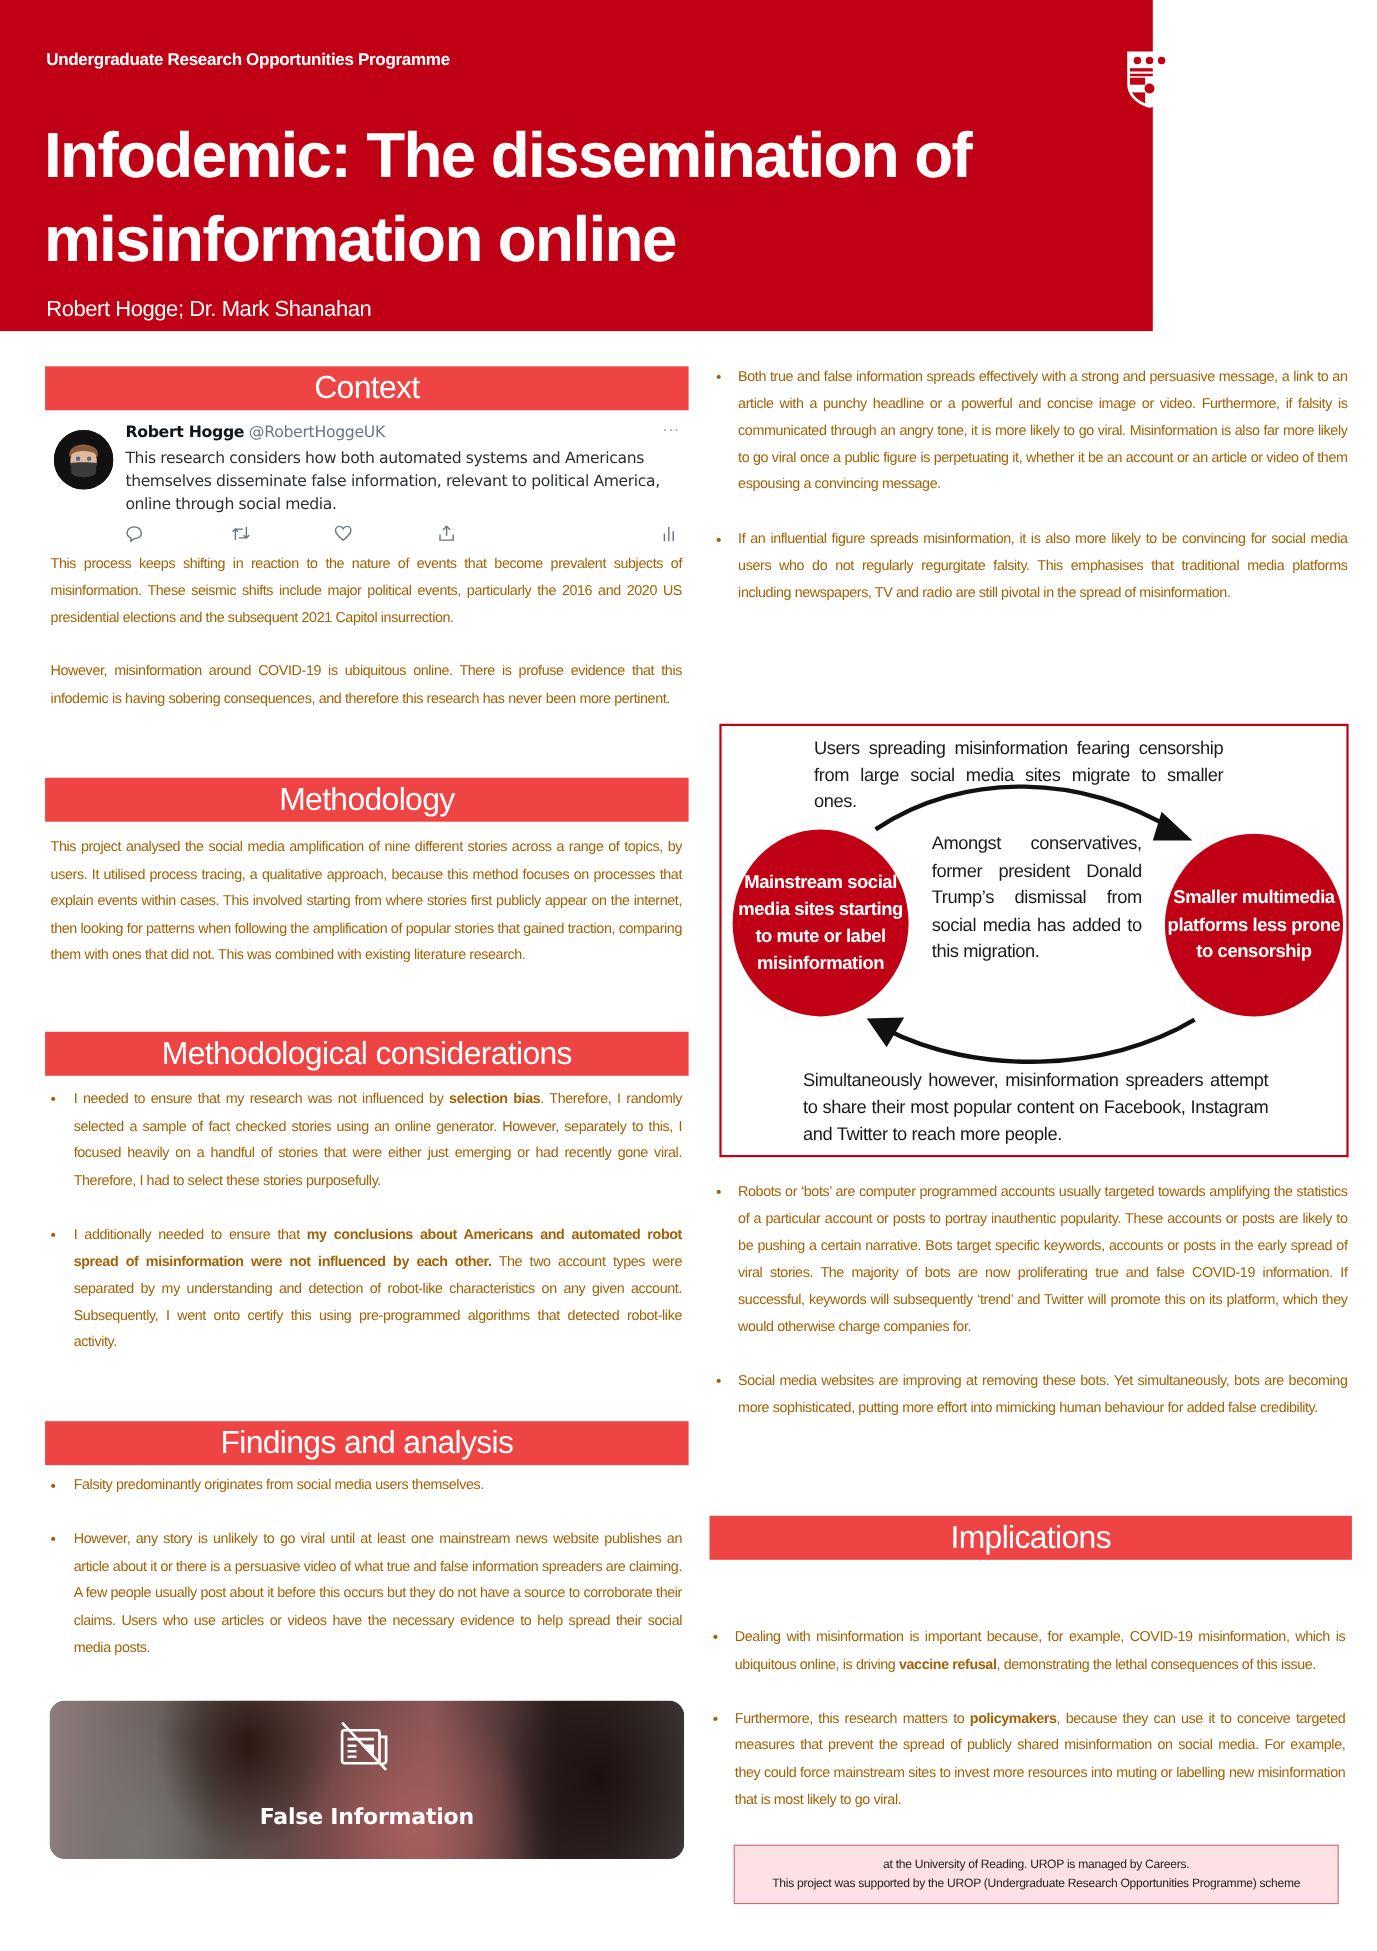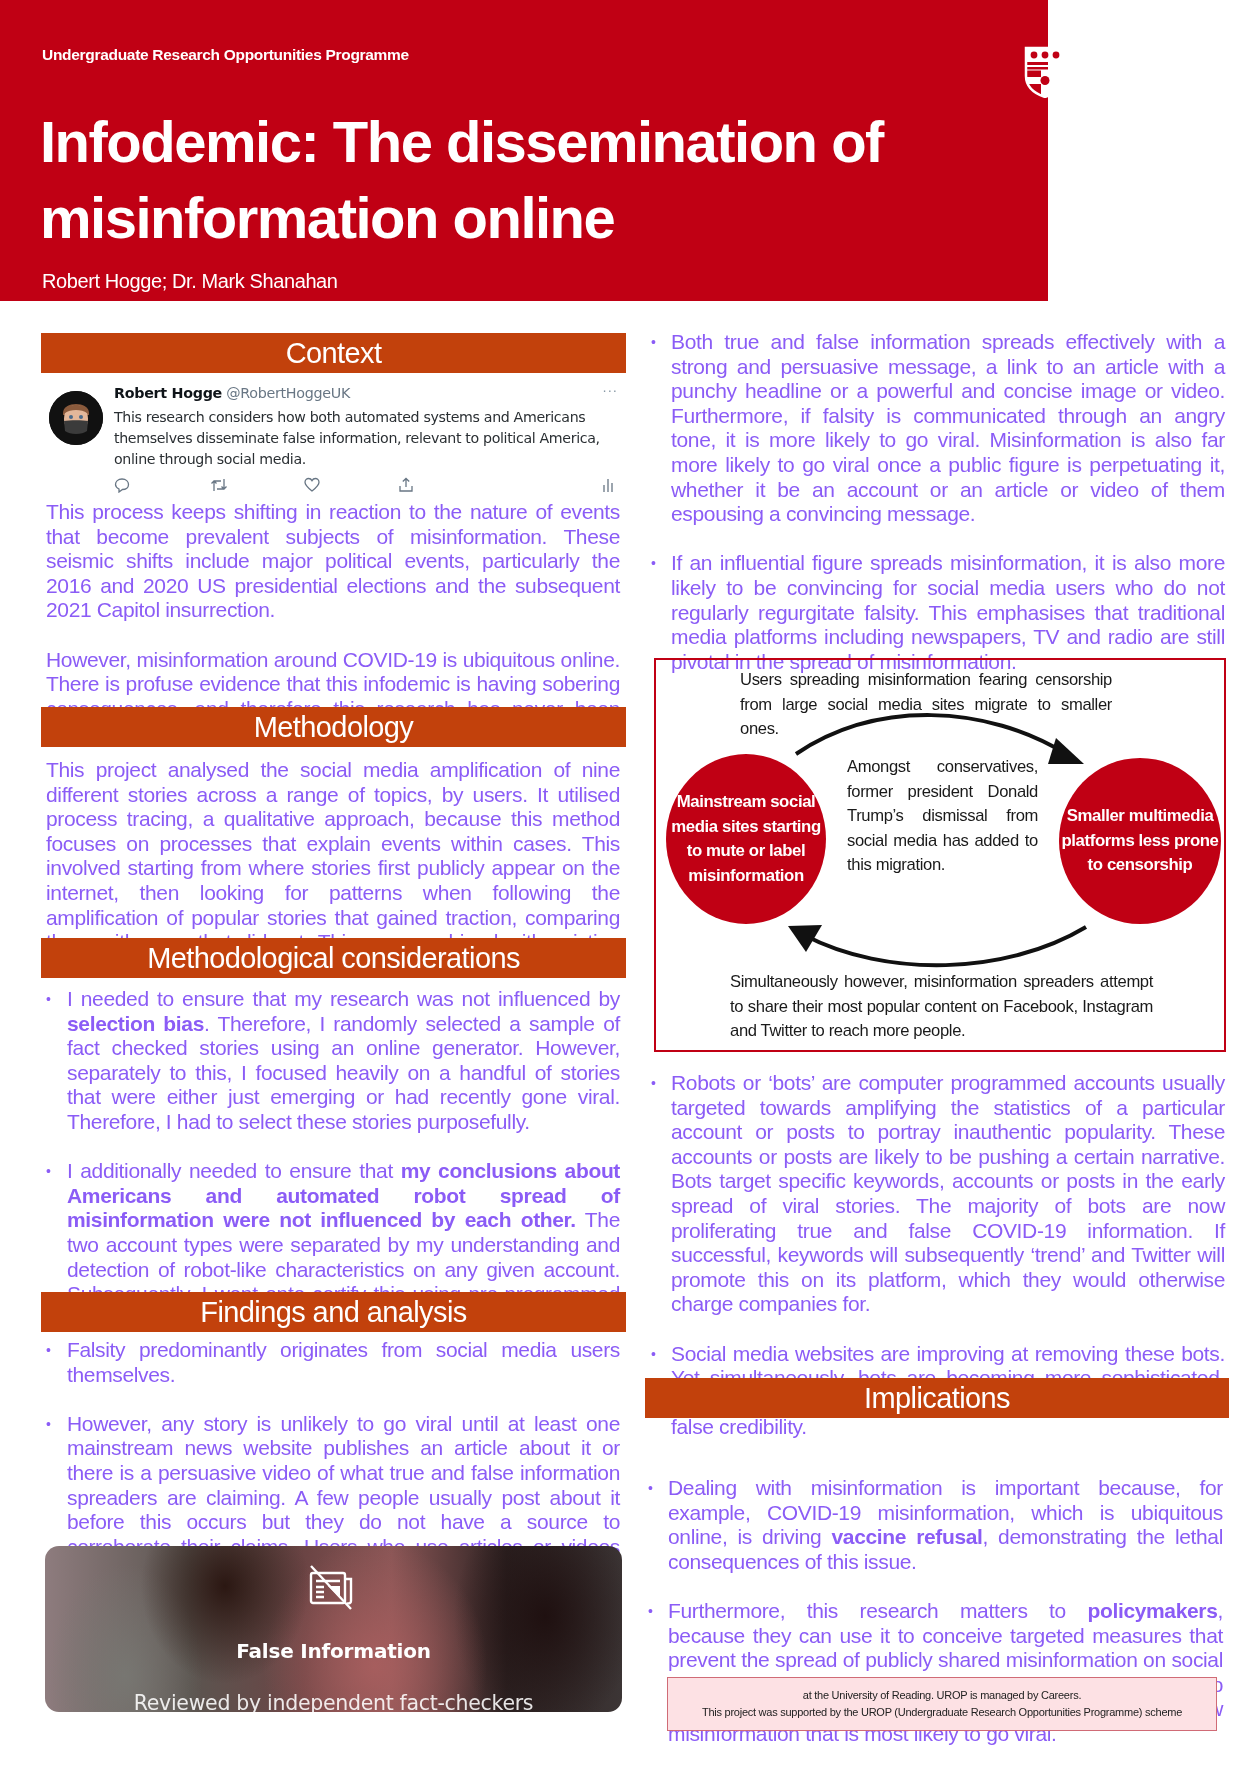--- a/index.html
+++ b/index.html
@@ -10,25 +10,25 @@
     .header { position: absolute; left: 0; top: 0; width: 1048px; height: 301px; background: #c00014; color: #fff; }
     .programme { position: absolute; left: 42px; top: 46px; font-size: 15.5px; font-weight: bold; letter-spacing: -0.3px; }
     .title { position: absolute; left: 40px; top: 104px; font-size: 58px; line-height: 76px; font-weight: bold; letter-spacing: -1.5px; width: 1000px; }
     .authors { position: absolute; left: 42px; top: 270px; font-size: 20px; letter-spacing: -0.4px; }
     .logo { position: absolute; left: 1024px; top: 44px; display: flex; align-items: center; gap: 8px; justify-content: space-between; }
     .logo-text { line-height: 1; }
     .logo-text .l1 { font-size: 22px; letter-spacing: -0.5px; }
     .logo-text .l2 { font-size: 33px; font-weight: bold; letter-spacing: -0.6px; margin-top: 1px; }
 
     
-    .bar { position: absolute; height: 40px; background: #c2410c; color: #fff; text-align: center; font-size: 29px; line-height: 40px; letter-spacing: -0.6px; }
+    .bar { position: absolute; height: 40px; background: #ef4444; color: #fff; text-align: center; font-size: 29px; line-height: 40px; letter-spacing: -0.6px; }
     .bar.left { left: 41px; width: 585px; }
     .bar.right { left: 645px; width: 584px; }
 
-    .txt { position: absolute; font-size: 21px; line-height: 24.6px; text-align: justify; letter-spacing: -0.35px; color: #8b5cf6; }
+    .txt { position: absolute; font-size: 13px; line-height: 24.6px; text-align: justify; letter-spacing: -0.35px; color: #a16207; }
     .col-l { left: 46px; width: 574px; }
     .col-r { left: 650px; width: 575px; }
     ul.bul { list-style: none; }
     ul.bul li { position: relative; padding-left: 21px; margin-bottom: 24.6px; }
     ul.bul li:last-child { margin-bottom: 0; }
     ul.bul li::before { content: "•"; position: absolute; left: 1px; top: 0; font-size: 14px; }
     .col-l ul.bul li { padding-left: 21px; }
     .col-l ul.bul li::before { left: 0; }
     b { font-weight: bold; }
 
@@ -37,21 +37,21 @@
     .avatar { position: absolute; left: 3px; top: 11px; width: 54px; height: 54px; border-radius: 50%; background: #111; overflow: hidden; }
     .tweet-head { position: absolute; left: 68px; top: 5px; font-size: 14.3px; letter-spacing: -0.3px; }
     .tweet-name { font-weight: bold; color: #0f1419; }
     .tweet-handle { color: #687684; }
     .tweet-more { position: absolute; right: 8px; top: 4px; color: #8899a6; font-size: 13px; letter-spacing: 1px; }
     .tweet-body { position: absolute; left: 68px; top: 27px; width: 510px; font-size: 14.2px; line-height: 21px; color: #2a2f33; letter-spacing: -0.35px; }
     .tweet-actions { position: absolute; left: 68px; top: 97px; width: 510px; height: 20px; color: #687684; }
     .tweet-actions span { position: absolute; top: 0; }
 
     
-    .fb-card { position: absolute; left: 45px; top: 1546px; width: 577px; height: 166px; border-radius: 14px; overflow: hidden;
+    .fb-card { position: absolute; left: 45px; top: 1546px; width: 577px; height: 144px; border-radius: 14px; overflow: hidden;
       background:
         radial-gradient(ellipse 120px 140px at 180px 40px, rgba(40,20,15,0.95), rgba(40,20,15,0) 70%),
         radial-gradient(ellipse 160px 180px at 330px 120px, rgba(170,95,95,0.9), rgba(170,95,95,0) 70%),
         radial-gradient(ellipse 130px 170px at 500px 70px, rgba(30,15,15,0.95), rgba(30,15,15,0) 70%),
         radial-gradient(ellipse 110px 160px at 80px 130px, rgba(120,120,115,0.9), rgba(120,120,115,0) 70%),
         linear-gradient(90deg, #8e7c7e 0%, #5b5550 25%, #6b4444 45%, #8a5656 60%, #2d2222 80%, #3c3535 100%);
     }
     .fb-icon { position: absolute; left: 262px; top: 18px; }
     .fb-title { position: absolute; left: 0; width: 100%; top: 93px; text-align: center; color: #fff; font-family: "DejaVu Sans", sans-serif; font-size: 20px; font-weight: bold; letter-spacing: -0.2px; }
     .fb-sub { position: absolute; left: 0; width: 100%; top: 145px; text-align: center; color: rgba(255,255,255,0.88); font-family: "DejaVu Sans", sans-serif; font-size: 20.5px; letter-spacing: -0.3px; }

